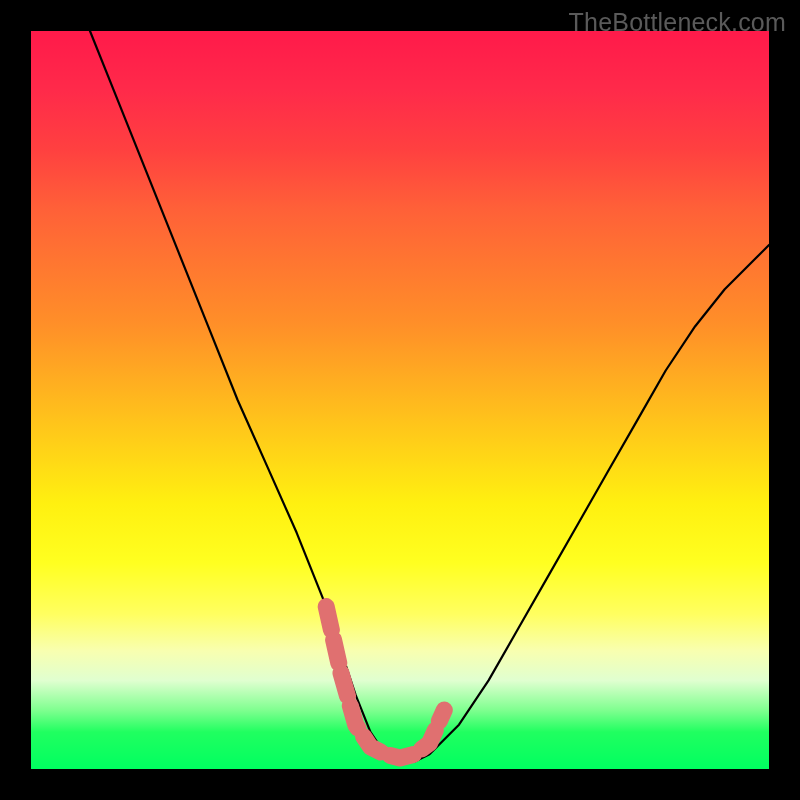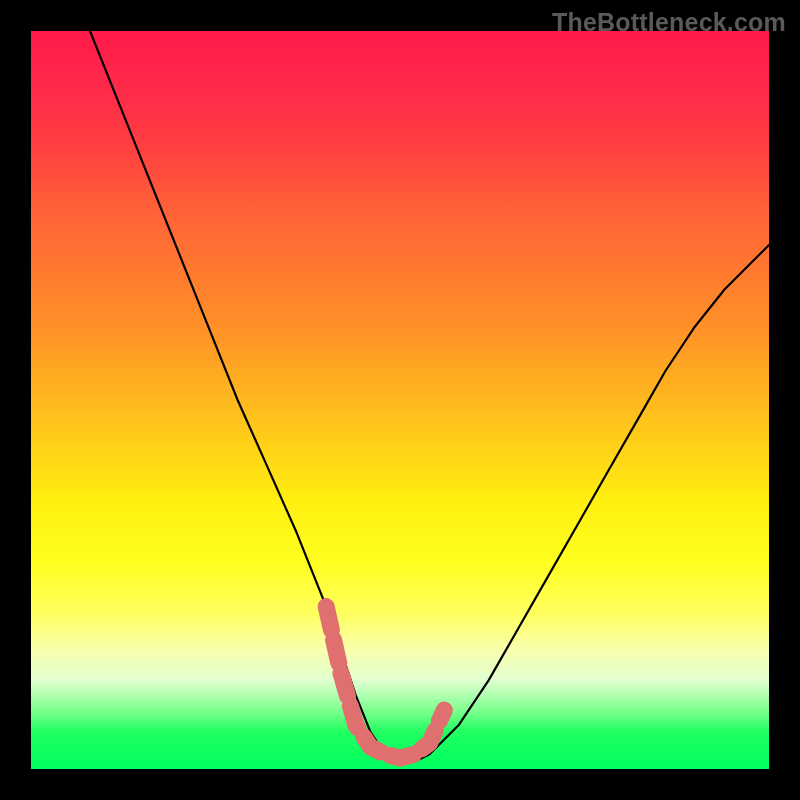--- a/index.html
+++ b/index.html
@@ -35,21 +35,21 @@
       #00ff60 100%);
   }
   .watermark {
     position: absolute;
     top: 8px;
     right: 14px;
     font-family: Arial, Helvetica, sans-serif;
     font-size: 25px;
     color: #5a5a5a;
     letter-spacing: 0.2px;
-    font-weight: 700;
+    font-weight: 400;
   }
   svg.curve {
     position: absolute;
     left: 0;
     top: 0;
     width: 738px;
     height: 738px;
   }
 </style>
 </head>

